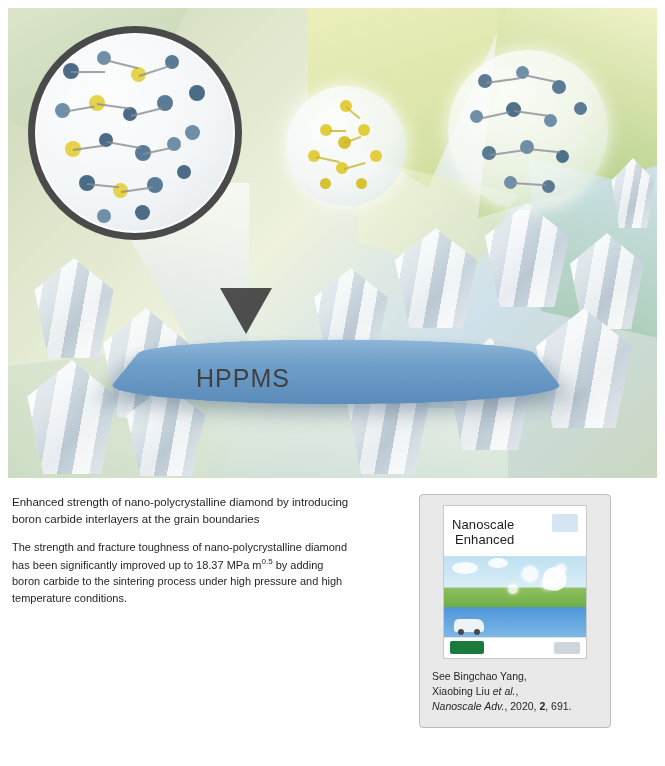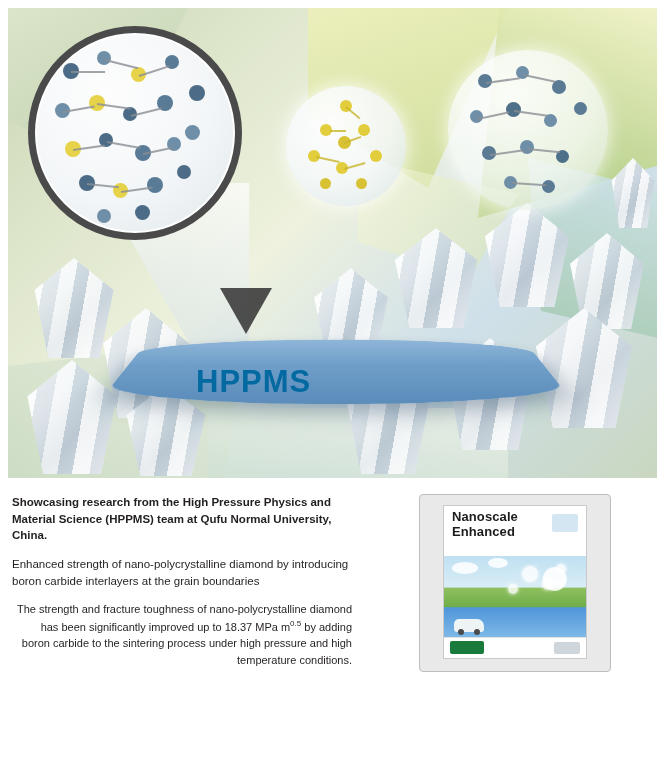--- a/index.html
+++ b/index.html
@@ -67,24 +67,24 @@
     inset: 0;
     background: linear-gradient(180deg,#8fb6d8 0%,#6f9fc9 45%,#5b8cba 100%);
     border-radius: 50% / 26%;
     transform: perspective(420px) rotateX(58deg);
     box-shadow: 0 14px 26px rgba(30,60,90,.35);
   }
   .slab-label {
     position: absolute;
     left: 70px;
     top: 56px;
-    font-size: 31px;
-    font-weight: 700;
+    font-size: 25px;
+    font-weight: 400;
     letter-spacing: 1px;
-    color: #0369a1;
+    color: #404040;
     font-family: "Liberation Sans", sans-serif;
   }
 
   
   .cone {
     position: absolute;
     left: 80px;
     top: 175px;
     width: 260px;
     height: 165px;
@@ -165,21 +165,20 @@
     font-size: 11.5px;
     line-height: 1.45;
     margin: 0 0 12px 0;
     color: #231f20;
   }
   .cap-body {
     font-size: 11px;
     line-height: 1.5;
     margin: 0;
     color: #231f20;
-    text-align: right;
   }
   .cap-body sup { font-size: 8px; vertical-align: super; }
 
   .featured {
     width: 192px;
     margin-left: auto;
     margin-right: 46px;
     background: #e9e9e9;
     border: 1px solid #bdbdbd;
     border-radius: 4px;
@@ -196,26 +195,27 @@
     width: 142px;
     height: 152px;
     margin: 0 auto;
     background: #ffffff;
     border: 1px solid #c9c9c9;
     position: relative;
     overflow: hidden;
   }
   .cover-title {
     position: absolute;
-    left: 8px; top: 4px;
+    left: 8px; top: 12px;
     font-size: 13px;
     line-height: 1.12;
-    font-weight: 700;
+    font-weight: 400;
     color: #1c1c1c;
     letter-spacing: .1px;
+    text-align: right;
   }
   .cover-art {
     position: absolute;
     left: 0; right: 0; bottom: 20px;
     height: 82px;
     background:
       radial-gradient(circle at 78% 28%, rgba(255,255,255,.9) 0 9%, rgba(255,255,255,0) 10%),
       linear-gradient(180deg,#bfe0f2 0%,#d9edf6 38%,#8fbf5e 39%, #6fae4a 62%, #4f96da 63%, #7fb9e6 100%);
   }
   .cover-art .cloud {
@@ -394,21 +394,20 @@
       <div class="bond" style="left:42px;top:104px;width:34px;transform:rotate(-8deg);"></div>
       <div class="bond" style="left:80px;top:98px;width:32px;transform:rotate(6deg);"></div>
       <div class="bond" style="left:64px;top:132px;width:34px;transform:rotate(4deg);"></div>
     </div>
 
   </div>
 
   <div class="lower">
 
     <div class="caption">
-      <p class="cap-bold">Showcasing research from the High Pressure Physics and Material Science (HPPMS) team at Qufu Normal University, China.</p>
       <p class="cap-title">Enhanced strength of nano-polycrystalline diamond by introducing boron carbide interlayers at the grain boundaries</p>
       <p class="cap-body">
         <span>The strength and fracture toughness of nano-polycrystalline diamond has been significantly improved up to 18.37 MPa m</span><sup>0.5</sup><span> by adding boron carbide to the sintering process under high pressure and high temperature conditions.</span>
       </p>
     </div>
 
     <div class="featured">
 
       <div class="cover">
         <div class="cover-title">
@@ -423,16 +422,21 @@
           <div class="mol" style="left:98px;top:22px;width:12px;height:12px;"></div>
           <div class="mol" style="left:64px;top:28px;width:10px;height:10px;"></div>
           <div class="mol" style="left:112px;top:8px;width:10px;height:10px;"></div>
         </div>
         <div class="cover-car"></div>
         <div class="cover-foot"></div>
         <div class="cover-rsc"></div>
         <div class="cover-rsc2"></div>
       </div>
 
+      <div class="cite">
+        <span>See Bingchao Yang,</span><br>
+        <span>Xiaobing Liu </span><em>et al.</em><span>,</span><br>
+        <em>Nanoscale Adv.</em><span>, 2020, </span><b>2</b><span>, 691.</span>
+      </div>
     </div>
 
   </div>
 </div>
 
 </body></html>

